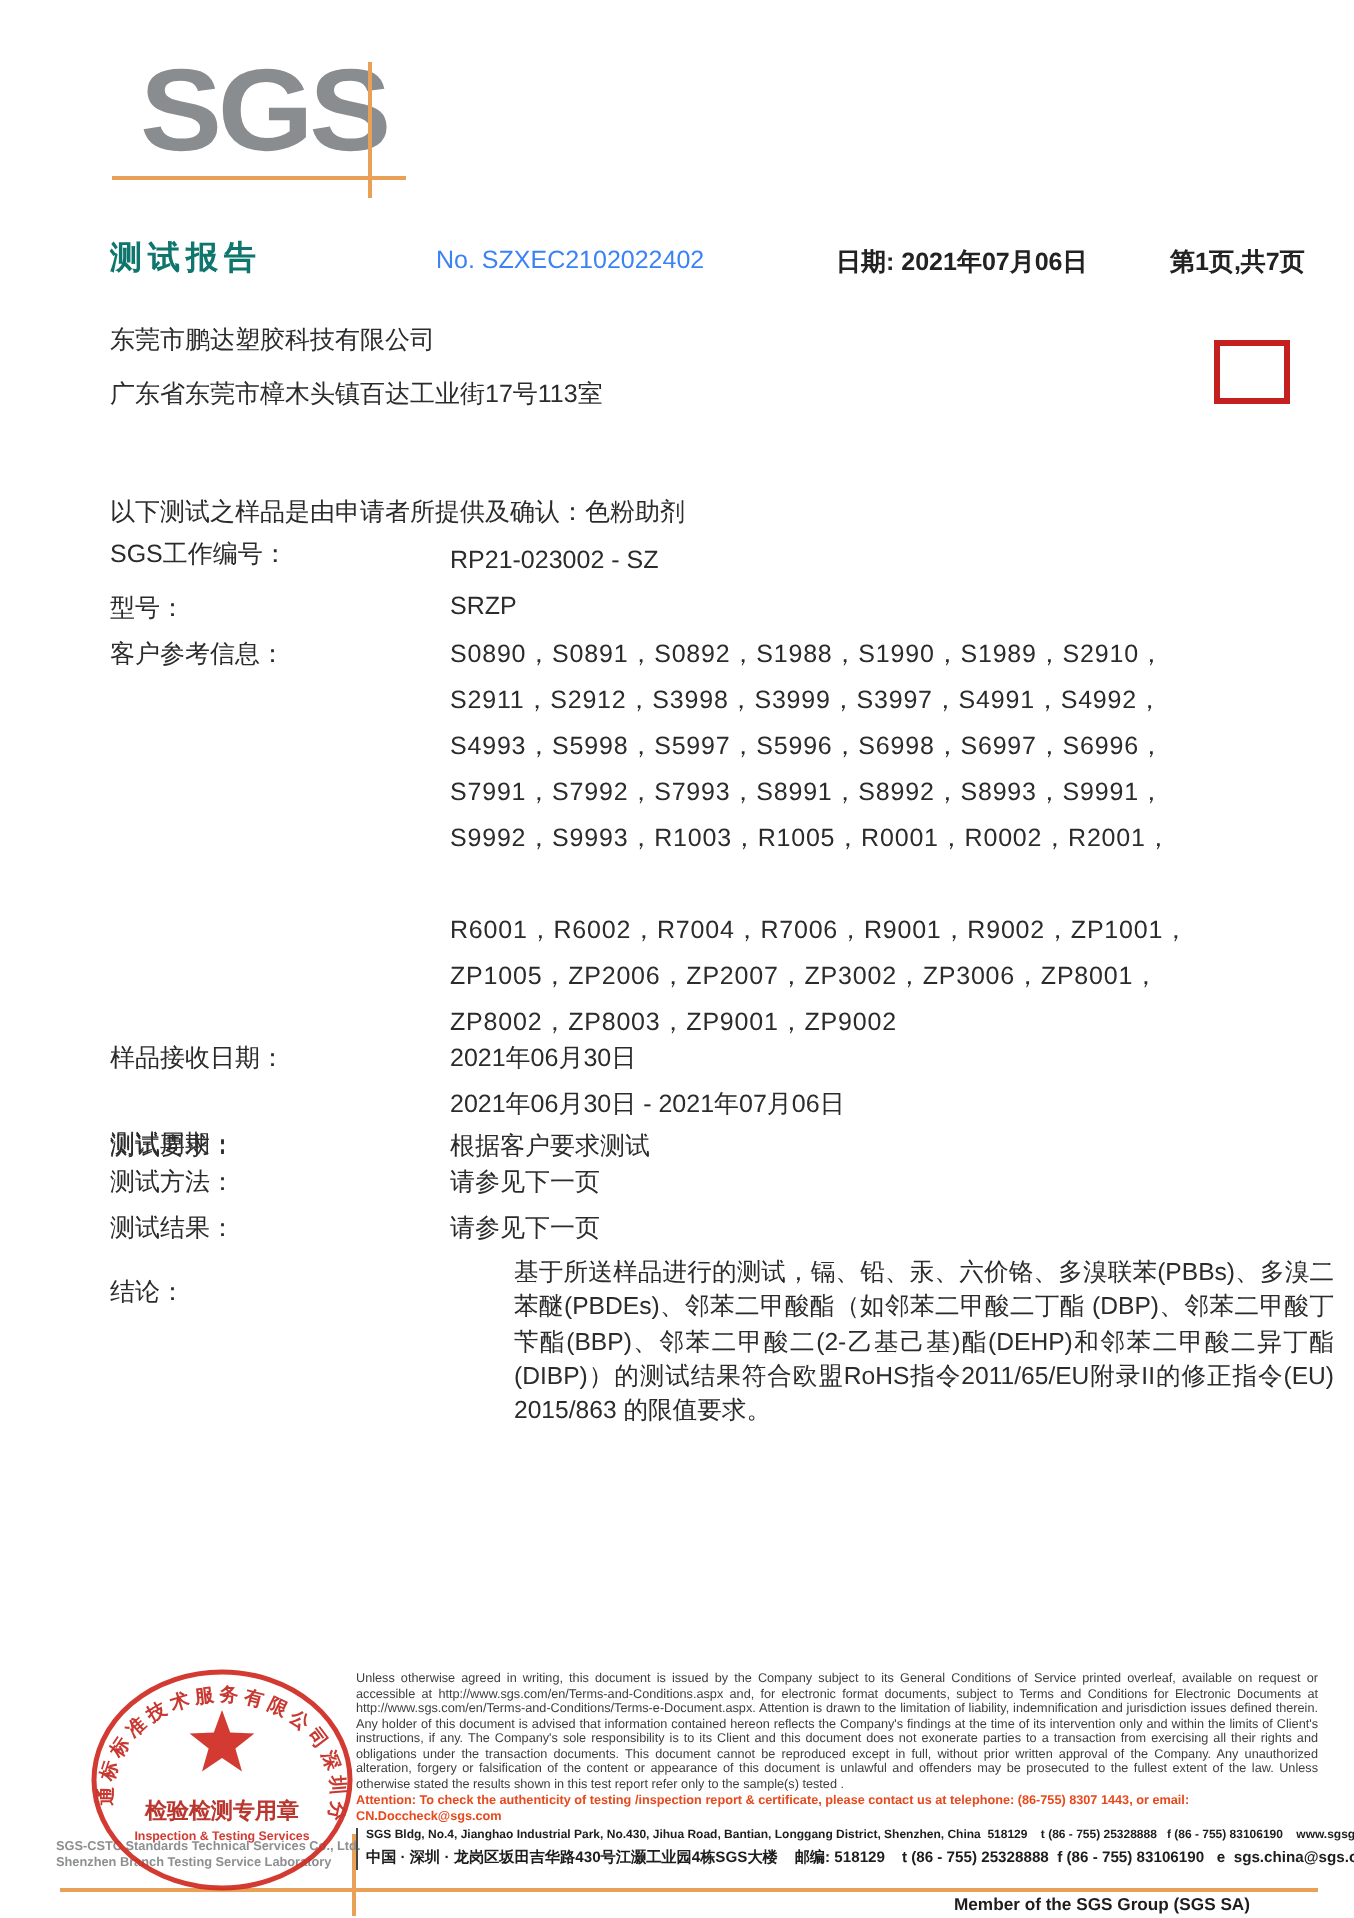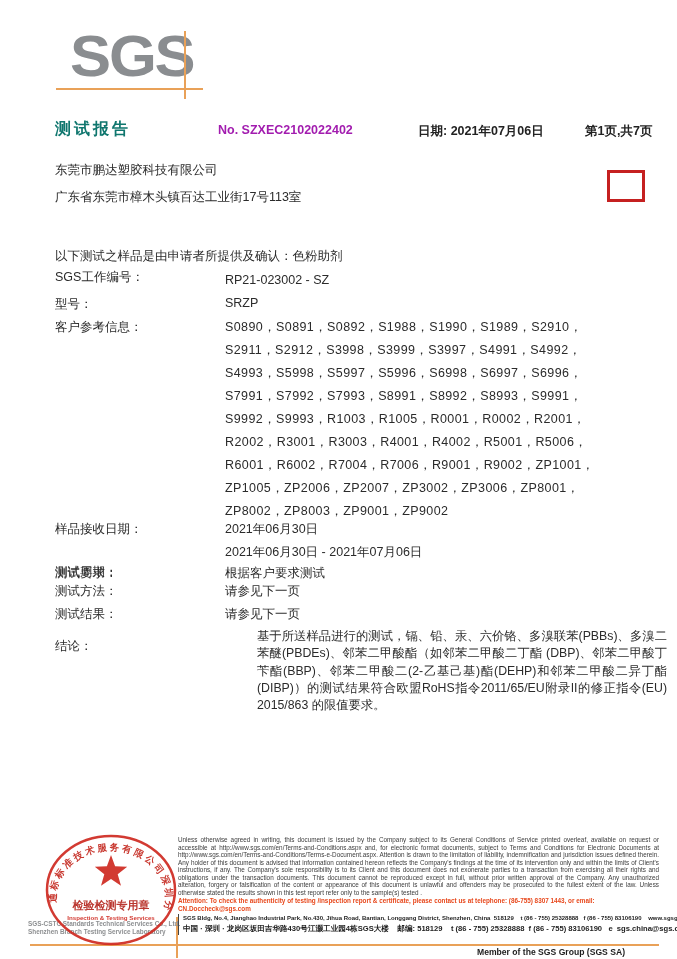--- a/index.html
+++ b/index.html
@@ -8,21 +8,21 @@
     position:relative; width:677px; height:959px; background:#ffffff;
     font-family:"Liberation Sans","DejaVu Sans",sans-serif; color:#2b2b2b; overflow:hidden;
   }
   
   .logo-text { position:absolute; left:70px; top:22px; font-size:57px; font-weight:800;
     color:#8a8d90; letter-spacing:-2px; transform:scale(1.08,1.02); transform-origin:left top; }
   .logo-hline { position:absolute; left:56px; top:88px; width:147px; height:2px; background:#e9a158; }
   .logo-vline { position:absolute; left:184px; top:31px; width:2px; height:68px; background:#e9a158; }
   
   .report-title { position:absolute; left:55px; top:119px; font-size:16px; font-weight:700; letter-spacing:3px; color:#0f766e; }
-  .report-no   { position:absolute; left:218px; top:123px; font-size:12.5px; font-weight:700; color:#a21caf; }
+  .report-no   { position:absolute; left:218px; top:123px; font-size:12.5px; font-weight:400; color:#3b82f6; }
   .report-date { position:absolute; left:418px; top:123px; font-size:12.5px; font-weight:600; color:#222; }
   .report-page { position:absolute; left:585px; top:123px; font-size:12.5px; font-weight:600; color:#222; }
   
   .applicant-name    { position:absolute; left:55px; top:162px; font-size:12.5px; color:#2b2b2b; }
   .applicant-address { position:absolute; left:55px; top:189px; font-size:12.5px; color:#2b2b2b; }
   .seal-box { position:absolute; left:607px; top:170px; width:38px; height:32px; border:3px solid #c52020; }
   
   .intro { position:absolute; left:55px; top:248px; font-size:12.5px; color:#2b2b2b; }
   .flabel { position:absolute; left:55px; font-size:12.5px; color:#2b2b2b; }
   .fvalue { position:absolute; left:225px; font-size:12.5px; color:#2b2b2b; }
@@ -68,21 +68,20 @@
 
   <div class="flabel" style="top:296px">型号：</div>
   <div class="fvalue" style="top:296px">SRZP</div>
 
   <div class="flabel" style="top:319px">客户参考信息：</div>
   <div class="refline" style="top:319px">S0890，S0891，S0892，S1988，S1990，S1989，S2910，</div>
   <div class="refline" style="top:342px">S2911，S2912，S3998，S3999，S3997，S4991，S4992，</div>
   <div class="refline" style="top:365px">S4993，S5998，S5997，S5996，S6998，S6997，S6996，</div>
   <div class="refline" style="top:388px">S7991，S7992，S7993，S8991，S8992，S8993，S9991，</div>
   <div class="refline" style="top:411px">S9992，S9993，R1003，R1005，R0001，R0002，R2001，</div>
-  <div class="refline" style="top:434px">R2002，R3001，R3003，R4001，R4002，R5001，R5006，</div>
   <div class="refline" style="top:457px">R6001，R6002，R7004，R7006，R9001，R9002，ZP1001，</div>
   <div class="refline" style="top:480px">ZP1005，ZP2006，ZP2007，ZP3002，ZP3006，ZP8001，</div>
   <div class="refline" style="top:503px">ZP8002，ZP8003，ZP9001，ZP9002</div>
 
   <div class="flabel" style="top:521px">样品接收日期：</div>
   <div class="fvalue" style="top:521px">2021年06月30日</div>
 
   <div class="flabel" style="top:564px">测试周期：</div>
   <div class="fvalue" style="top:544px">2021年06月30日 - 2021年07月06日</div>
 

